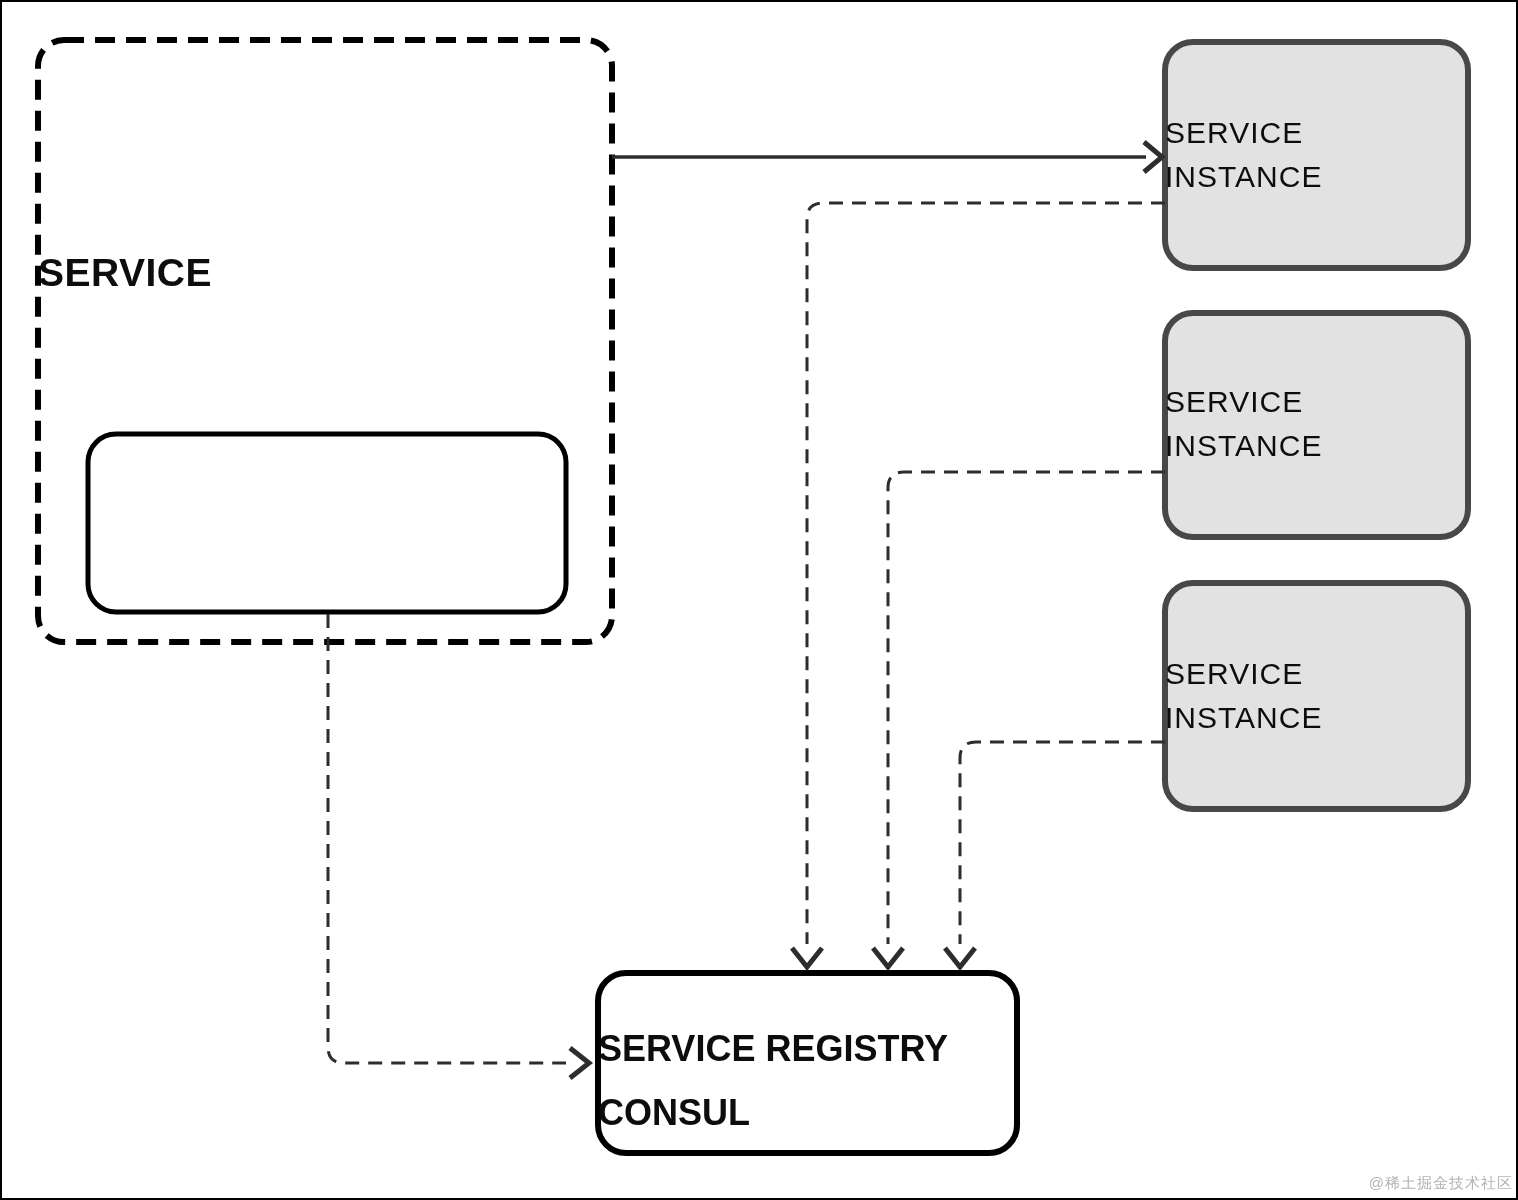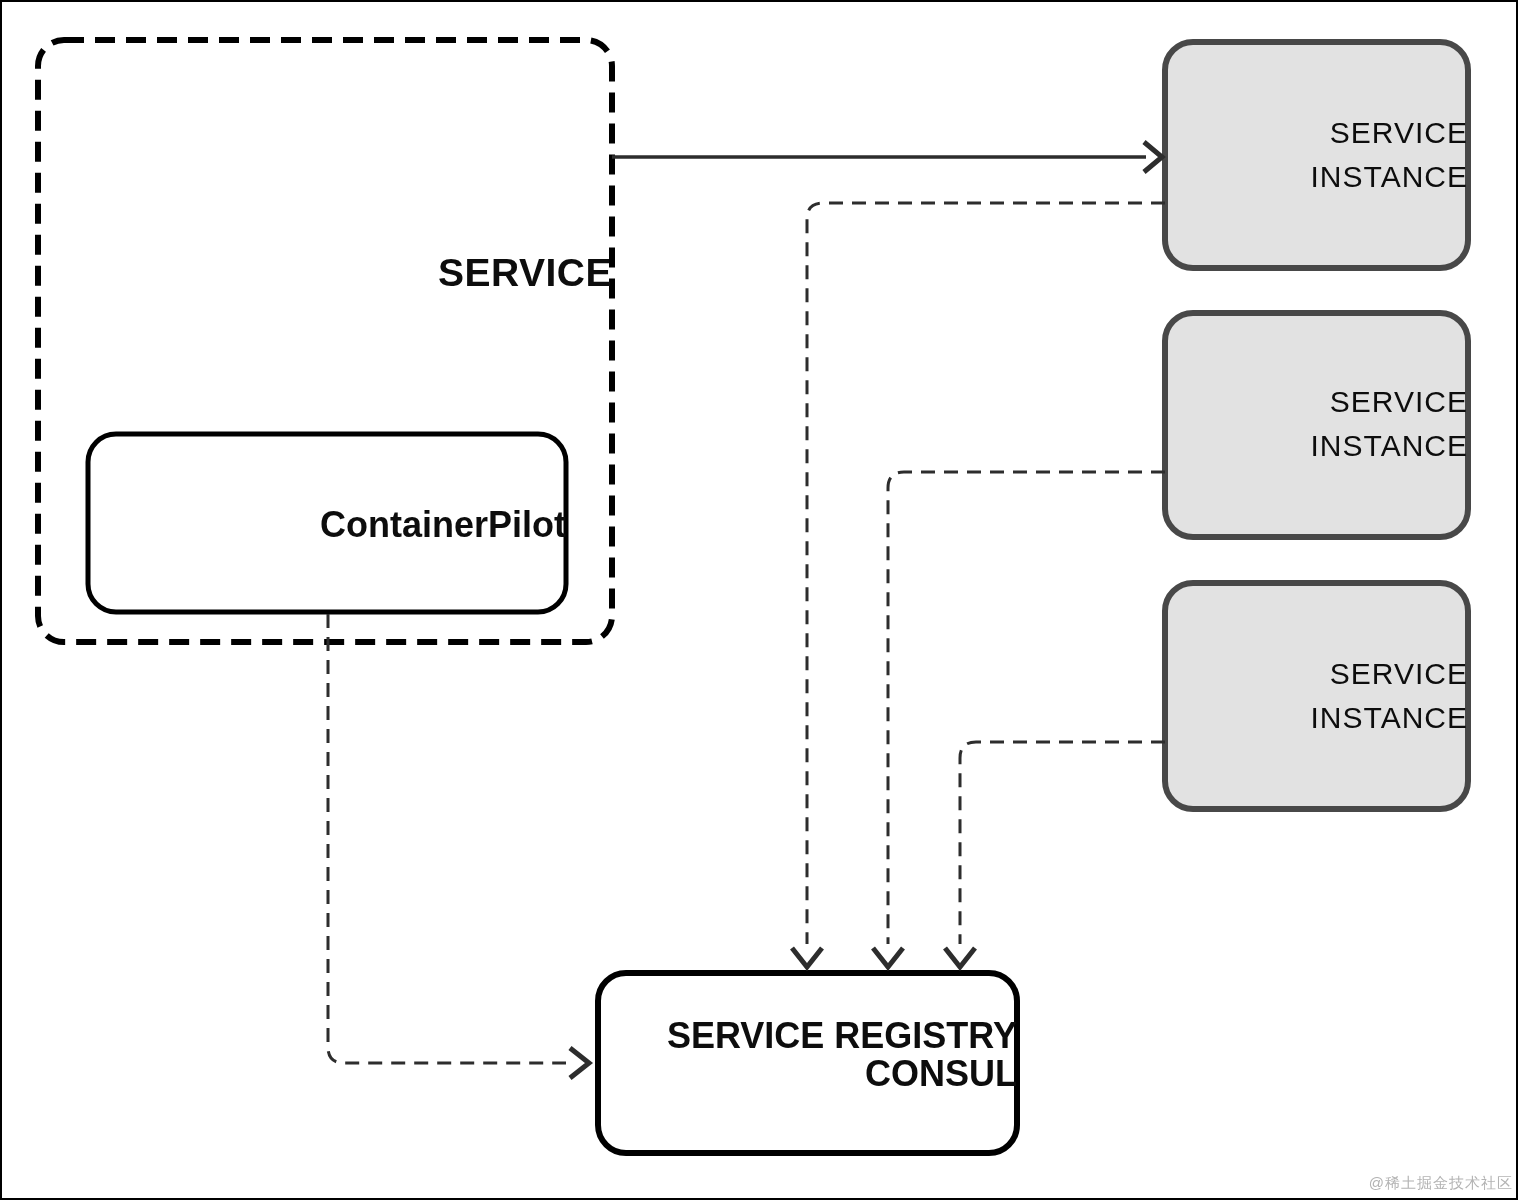--- a/index.html
+++ b/index.html
@@ -14,21 +14,21 @@
   }
   .layer {
     position: absolute;
     inset: 0;
     width: 1518px;
     height: 1200px;
   }
   .lbl {
     position: absolute;
     color: #0d0d0d;
-    text-align: right;
+    text-align: left;
     white-space: pre-line;
     user-select: none;
   }
   .lbl-service {
     left: 38px; top: 251px; width: 574px;
     font-size: 39px; font-weight: bold; letter-spacing: 0.5px;
   }
   .lbl-pilot {
     left: 88px; top: 504px; width: 478px;
     font-size: 36px; font-weight: bold;
@@ -37,21 +37,21 @@
     left: 1165px; width: 303px;
     font-size: 30px; font-weight: normal;
     line-height: 44px; letter-spacing: 1px;
   }
   .lbl-instance.i1 { top: 111px; }
   .lbl-instance.i2 { top: 380px; }
   .lbl-instance.i3 { top: 652px; }
   .lbl-registry {
     left: 598px; top: 1017px; width: 419px;
     font-size: 36px; font-weight: bold;
-    line-height: 38px;
+    line-height: 64px;
   }
   .watermark {
     position: absolute;
     right: 5px; bottom: 7px;
     font-size: 15px;
     color: #b3b3b3;
     letter-spacing: 1px;
   }
 </style>
 </head>
@@ -92,21 +92,20 @@
     </g>
 
     <g stroke="#2d2d2d" fill="none">
       <path d="M 328 614 L 328 1047 Q 328 1063 344 1063 L 566 1063" stroke-width="3" stroke-dasharray="14 9"></path>
       <path d="M 570 1048 L 589 1063 L 570 1078" stroke-width="5" stroke-linejoin="miter"></path>
     </g>
   </svg>
 
   <div class="lbl lbl-service">SERVICE</div>
 
-  <div class="lbl lbl-pilot">ContainerPilot</div>
 
   <div class="lbl lbl-instance i1">SERVICE
 INSTANCE</div>
 
   <div class="lbl lbl-instance i2">SERVICE
 INSTANCE</div>
 
   <div class="lbl lbl-instance i3">SERVICE
 INSTANCE</div>
 

